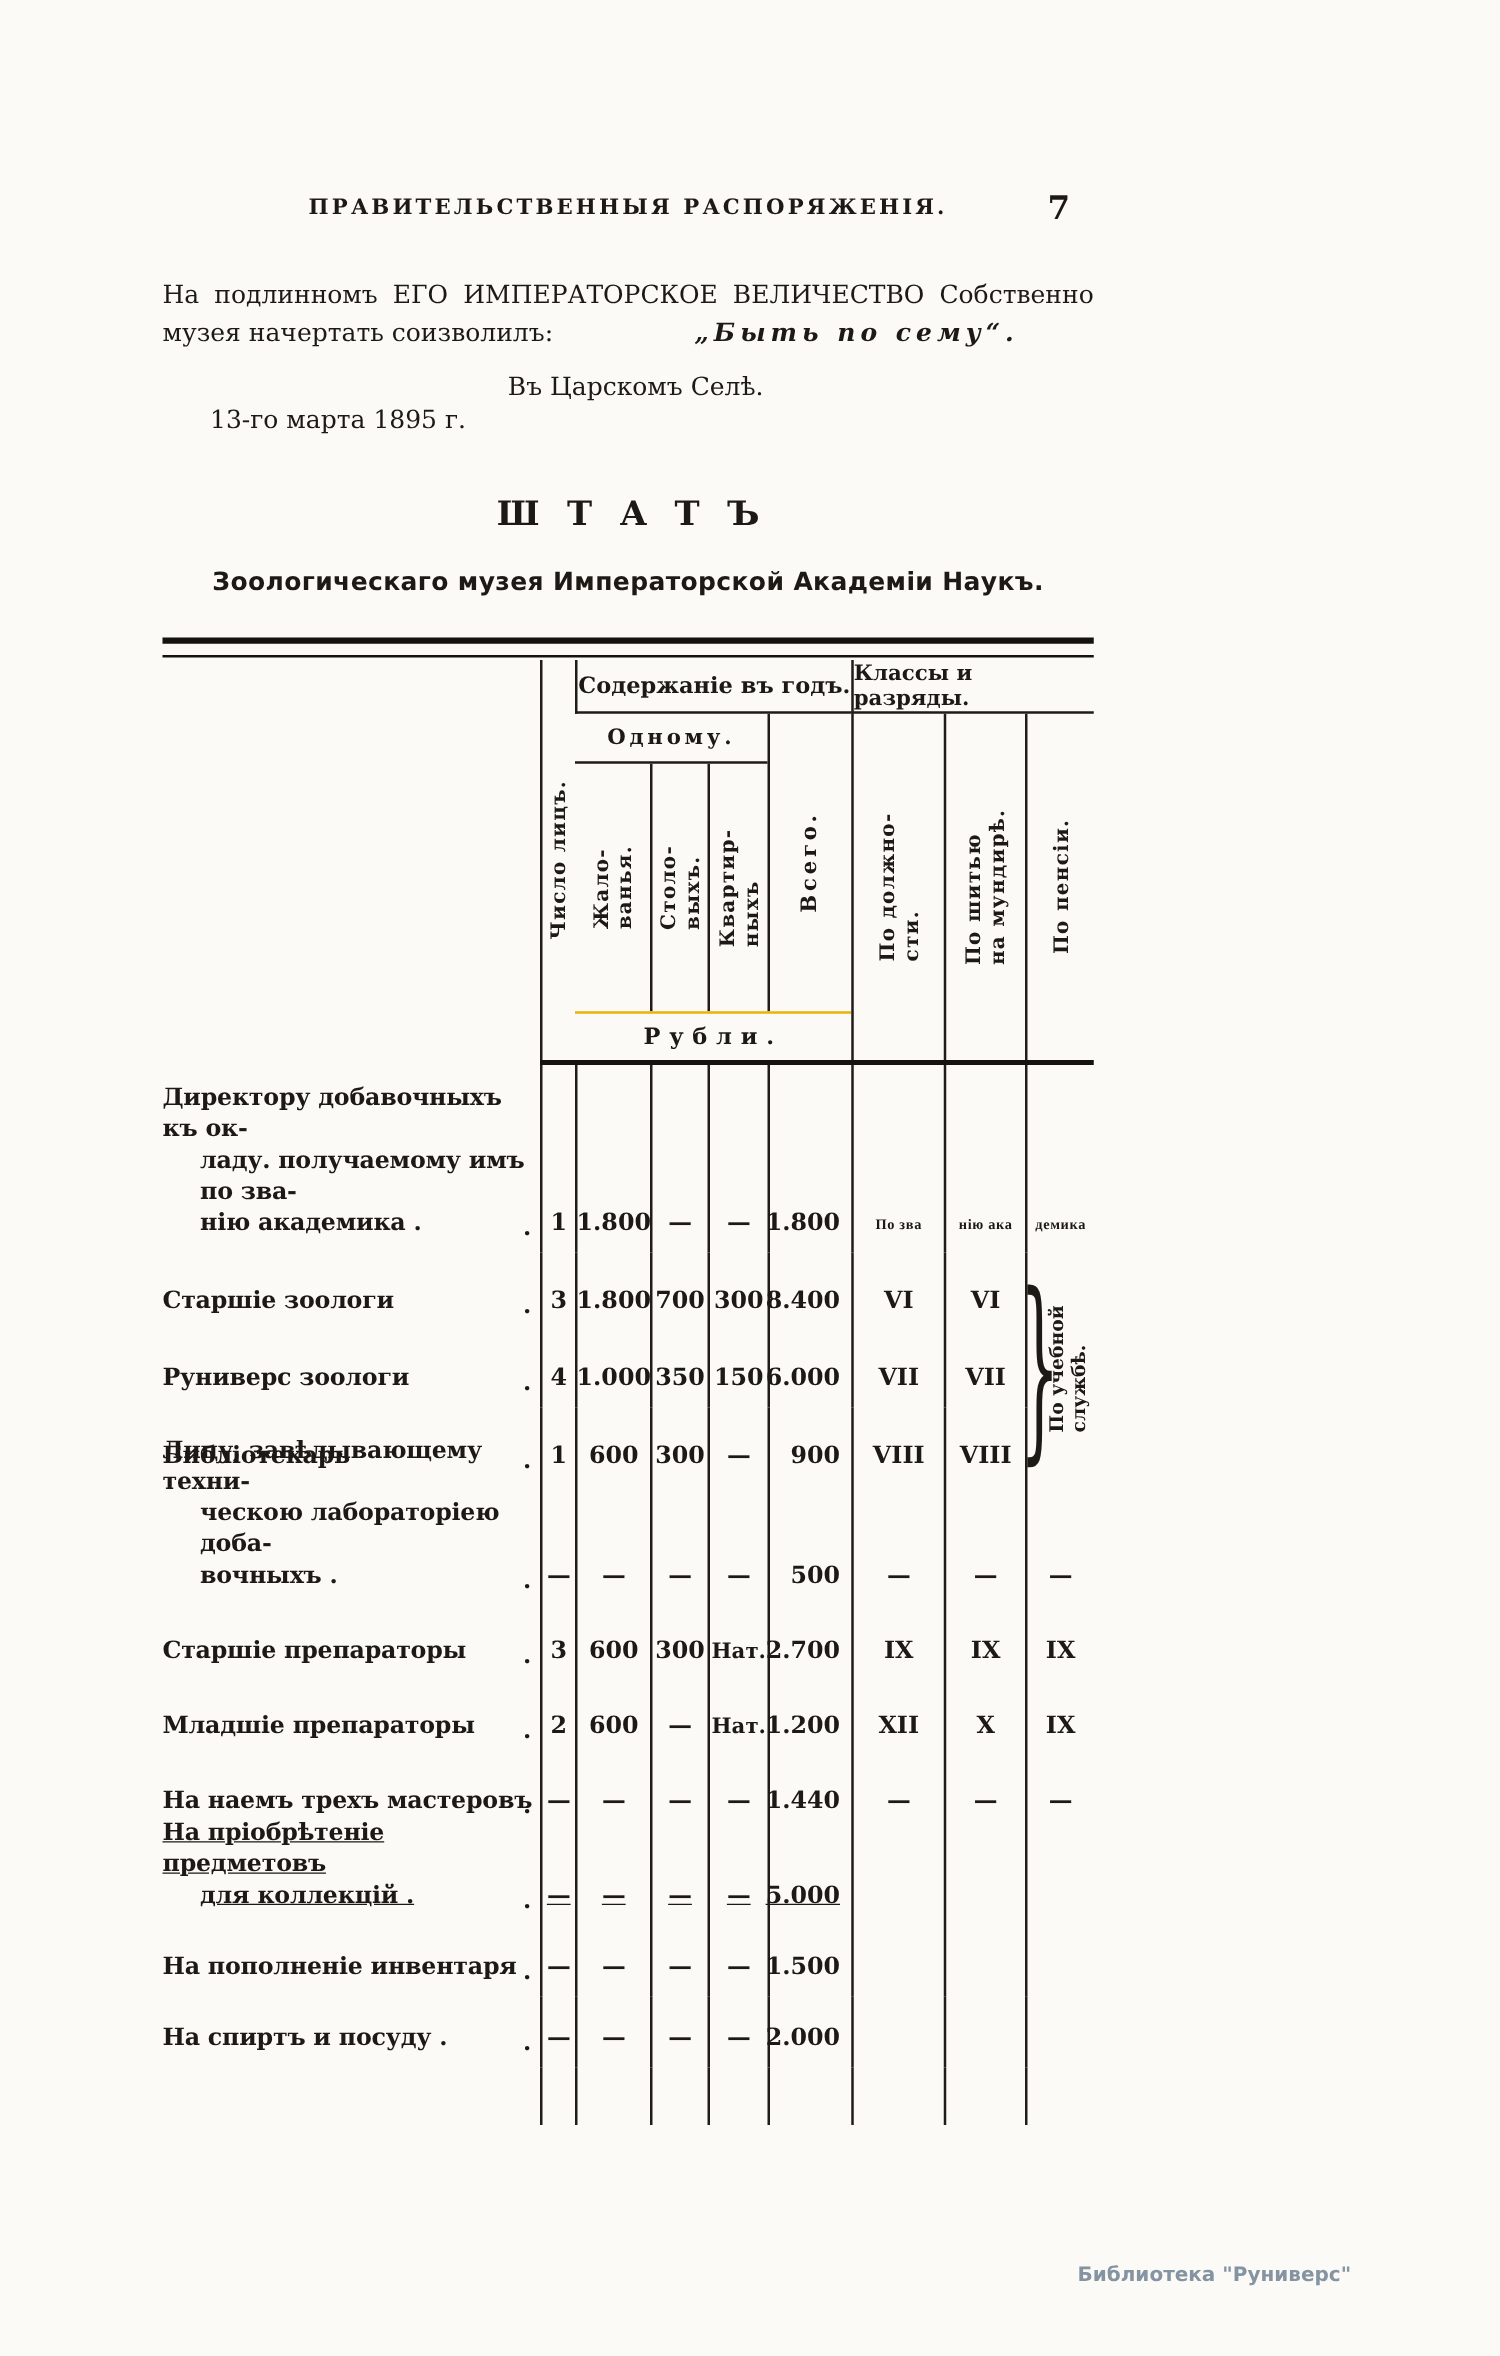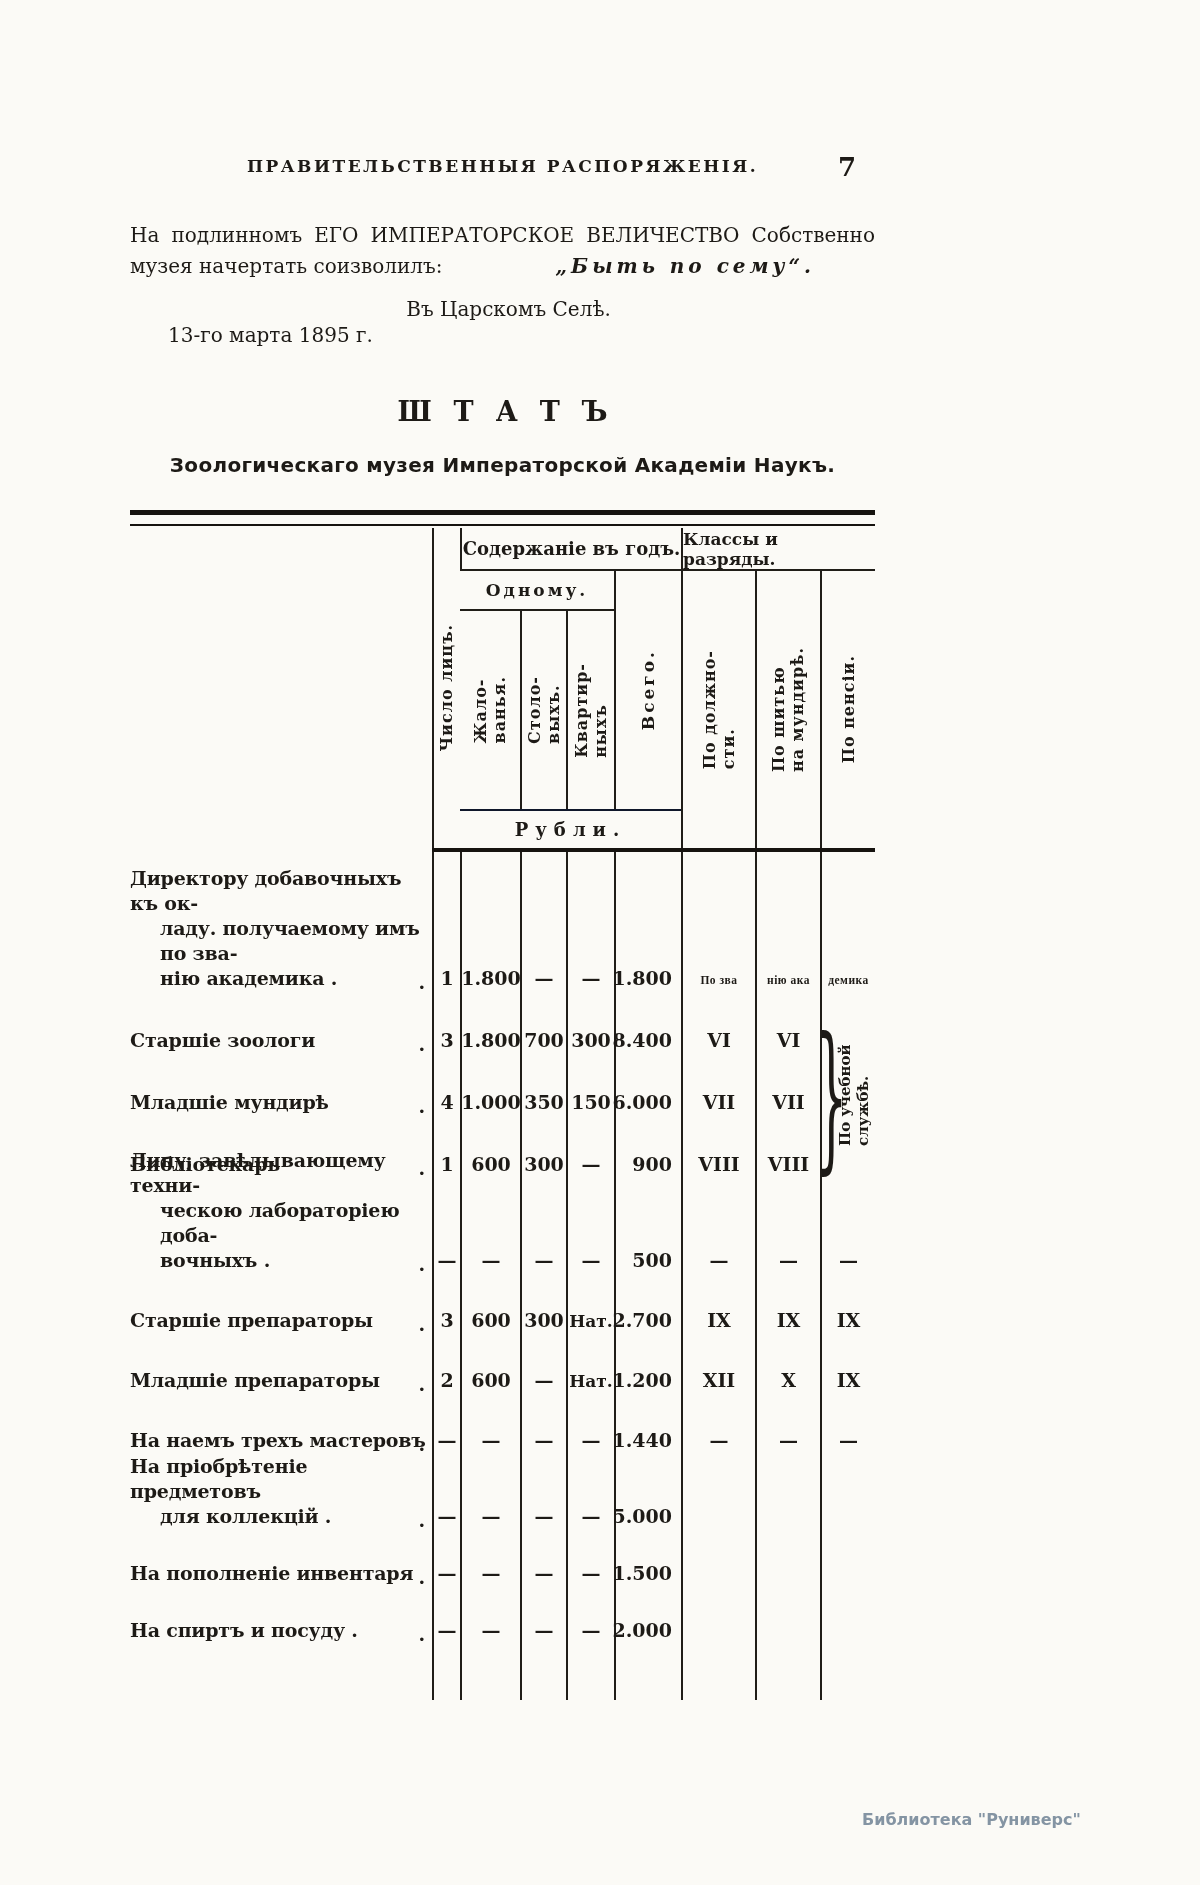--- a/index.html
+++ b/index.html
@@ -38,21 +38,21 @@
   .double-rule{height:9px; border-top:5px solid #16130f; border-bottom:2px solid #16130f;}
   .thead{
     display:grid;
     grid-template-columns:302px 28px 60px 46px 48px 67px 74px 65px 55px;
     grid-template-rows:43px 40px 198px 39px;
     margin-top:2px;
   }
   .hc{display:flex; align-items:center; justify-content:center; font-weight:700; overflow:hidden;}
   .bl{border-left:2px solid #201d18;}
   .bb{border-bottom:2px solid #201d18;}
-  .bt{border-top:2px solid #0f172a;}
+  .bt{border-top:2px solid #eab308;}
   .h-spacer{grid-area:1/1/5/2;}
   .h-persons{grid-area:1/2/5/3;}
   .h-maint{grid-area:1/3/2/7; font-size:18px;}
   .h-ranks{grid-area:1/7/2/10; font-size:17px;}
   .h-one{grid-area:2/3/3/6; font-size:17px; letter-spacing:3px;}
   .h-total{grid-area:2/6/4/7;}
   .h-sal{grid-area:3/3/4/4;}
   .h-board{grid-area:3/4/4/5;}
   .h-quart{grid-area:3/5/4/6;}
   .h-rubli{grid-area:4/3/5/7; font-size:18px; letter-spacing:7px;}
@@ -203,21 +203,21 @@
             <div class="cell c-money w3 bl">
               <span class="">300</span>
             </div>
             <div class="cell c-total bl">8.400</div>
             <div class="cell c-rank bl">VI</div>
             <div class="cell c-rank w2 bl">VI</div>
             <div class="cell c-rank w3 bl"></div>
           </div>
           <div class="trow" style="height: 62px;">
             <div class="cell c-label">
-              <div class="lab-line">Младшіе мундирѣ</div>
+              <div class="lab-line">Руниверс зоологи</div>
               <div class="leader-dot">.</div>
             </div>
             <div class="cell c-num bl">4</div>
             <div class="cell c-money bl">1.000</div>
             <div class="cell c-money w2 bl">350</div>
             <div class="cell c-money w3 bl">
               <span class="">150</span>
             </div>
             <div class="cell c-total bl">6.000</div>
             <div class="cell c-rank bl">VII</div>
@@ -299,21 +299,21 @@
             <div class="cell c-money bl">—</div>
             <div class="cell c-money w2 bl">—</div>
             <div class="cell c-money w3 bl">
               <span class="">—</span>
             </div>
             <div class="cell c-total bl">1.440</div>
             <div class="cell c-rank bl">—</div>
             <div class="cell c-rank w2 bl">—</div>
             <div class="cell c-rank w3 bl">—</div>
           </div>
-          <div class="trow" style="height: 76px;">
+          <div class="trow" style="height: 76px; text-decoration: underline;">
             <div class="cell c-label">
               <div class="lab-line">На пріобрѣтеніе  предметовъ</div>
               <div class="lab-line cont">для коллекцій .</div>
               <div class="leader-dot">.</div>
             </div>
             <div class="cell c-num bl">—</div>
             <div class="cell c-money bl">—</div>
             <div class="cell c-money w2 bl">—</div>
             <div class="cell c-money w3 bl">
               <span class="">—</span>

